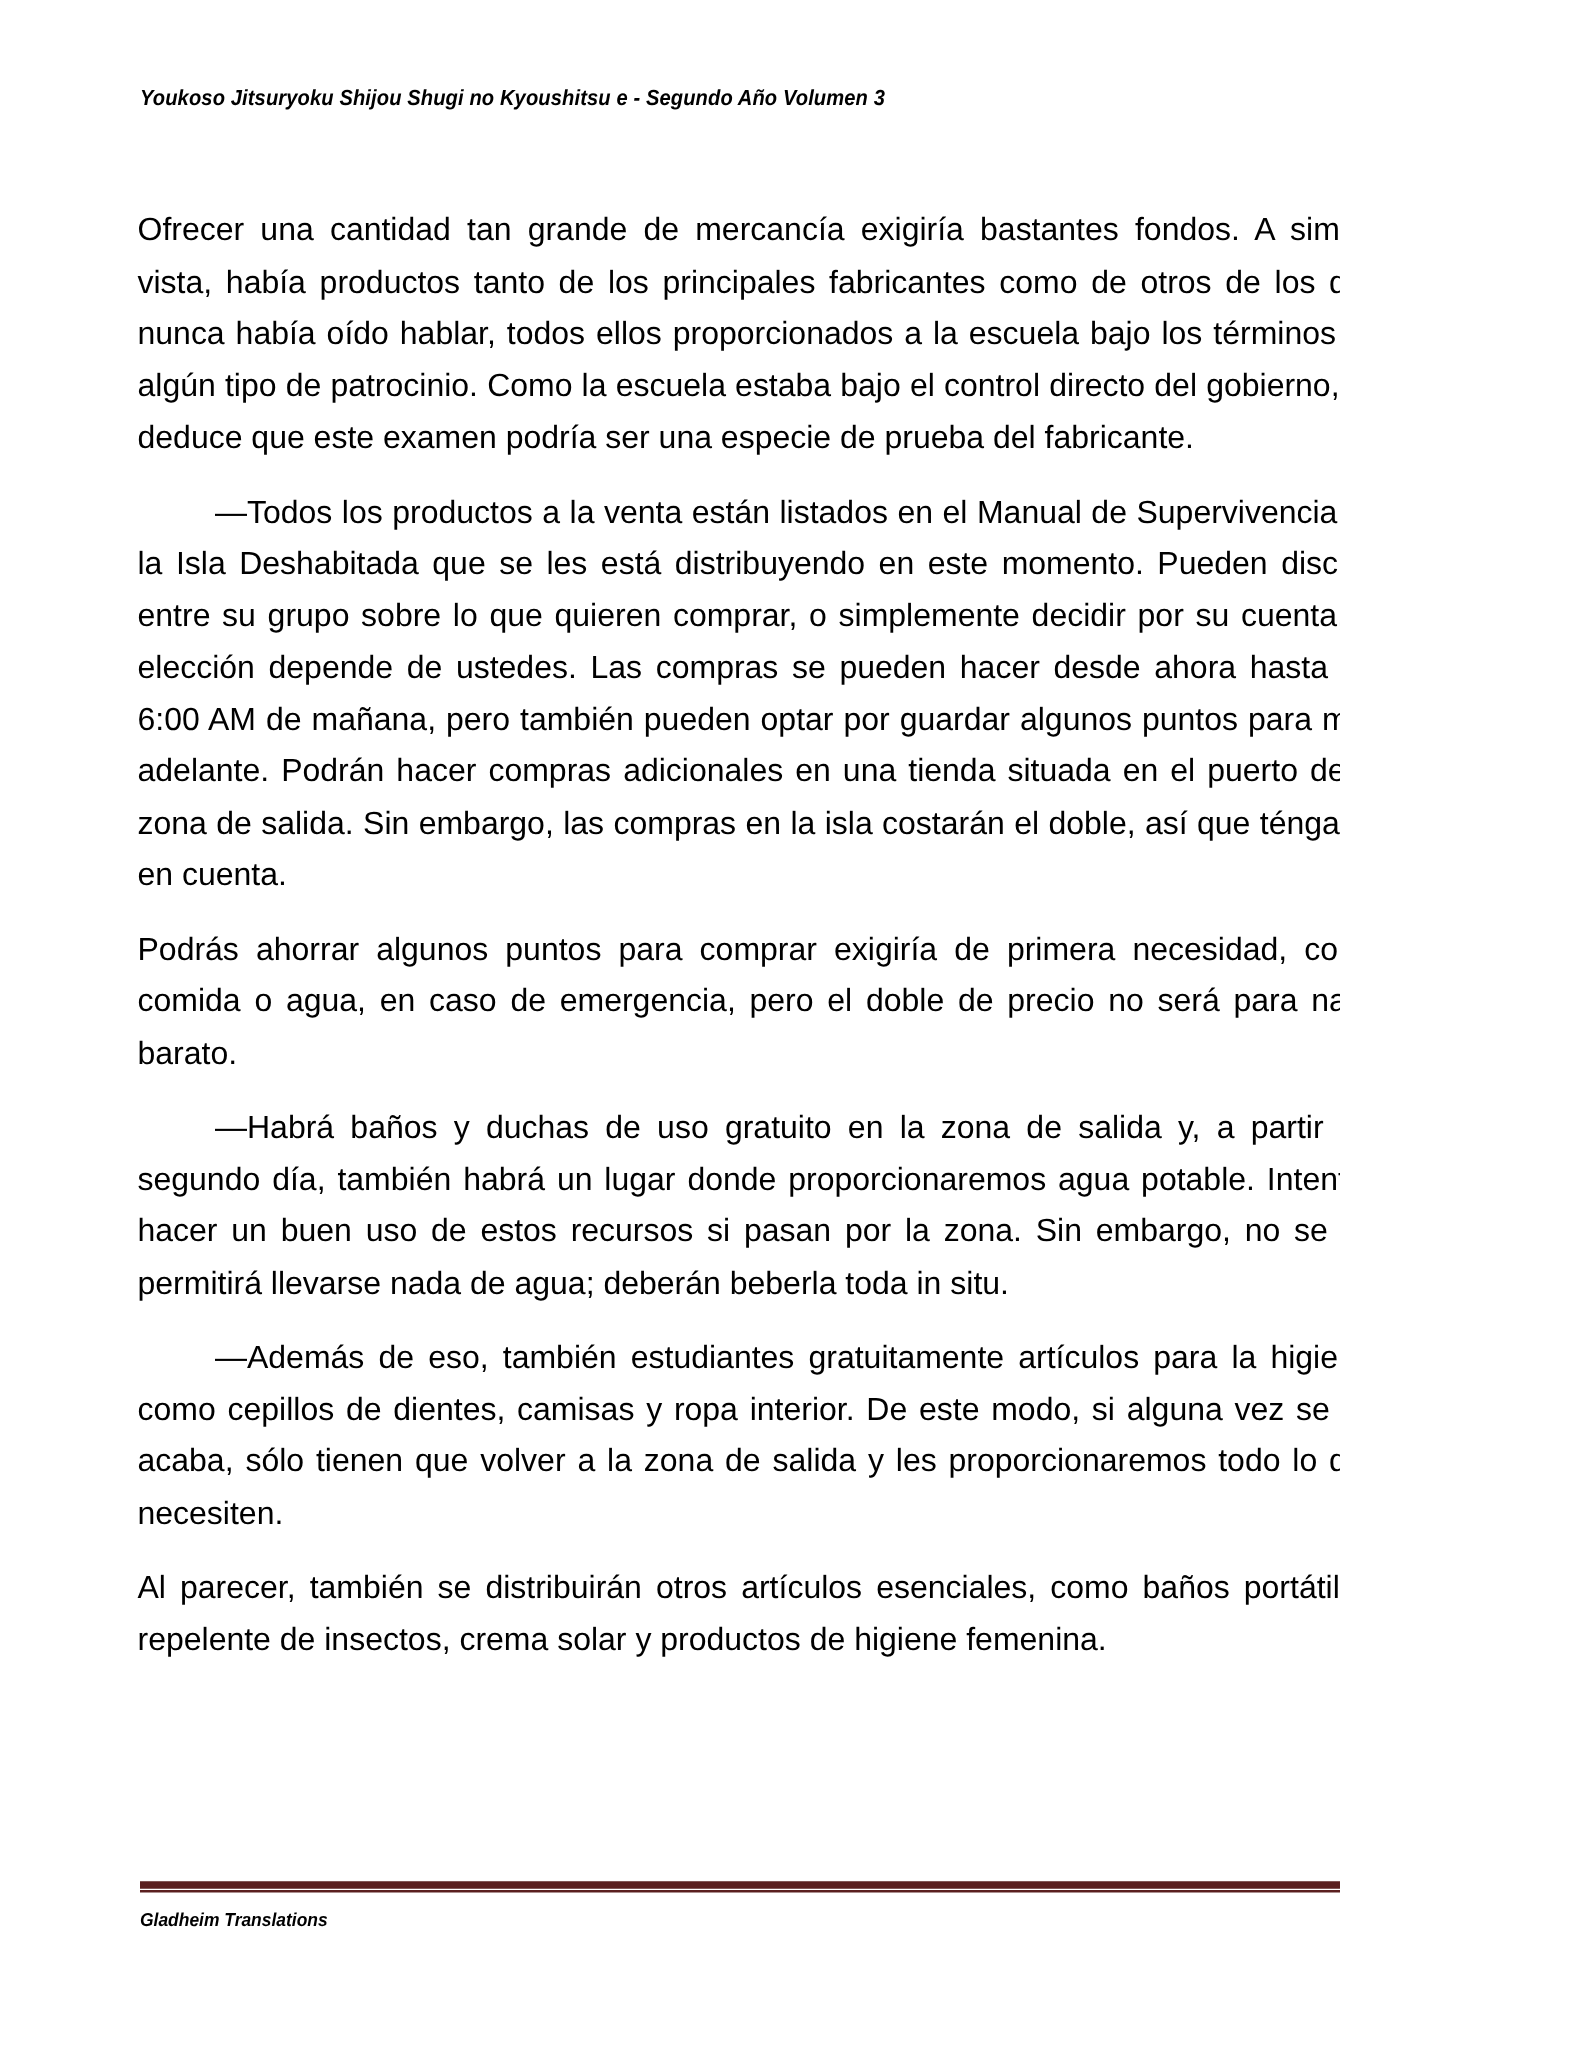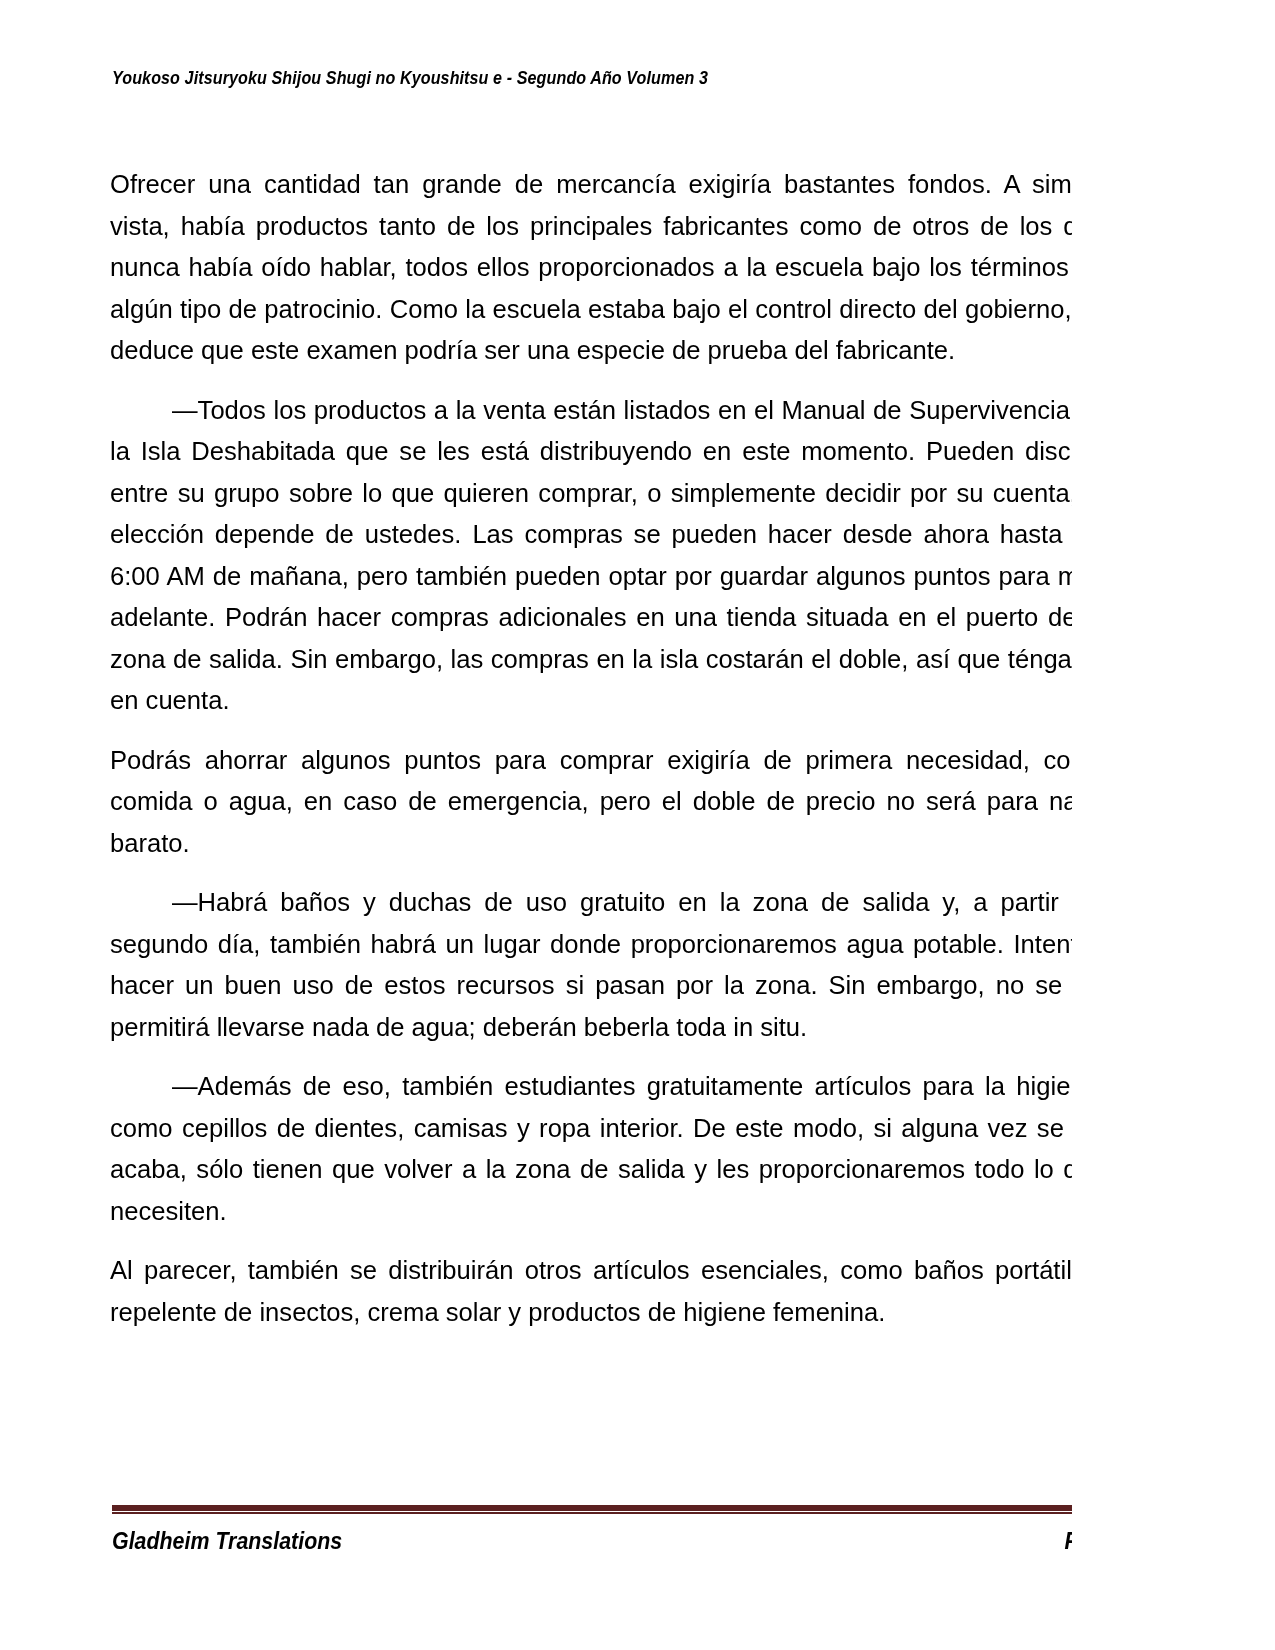--- a/index.html
+++ b/index.html
@@ -87,21 +87,21 @@
     position: absolute;
     left: 112px;
     top: 1528px;
     width: 1052px;
     display: flex;
     justify-content: space-between;
     align-items: baseline;
     font-family: "Liberation Sans", "DejaVu Sans", sans-serif;
     font-weight: bold;
     font-style: italic;
-    font-size: 23px;
+    font-size: 15px;
     color: #000000;
   }
   .footer .left,
   .footer .right {
     transform: scaleX(0.93);
     white-space: nowrap;
   }
   .footer .left  { transform-origin: left center; }
   .footer .right { transform-origin: right center; }
 </style>

